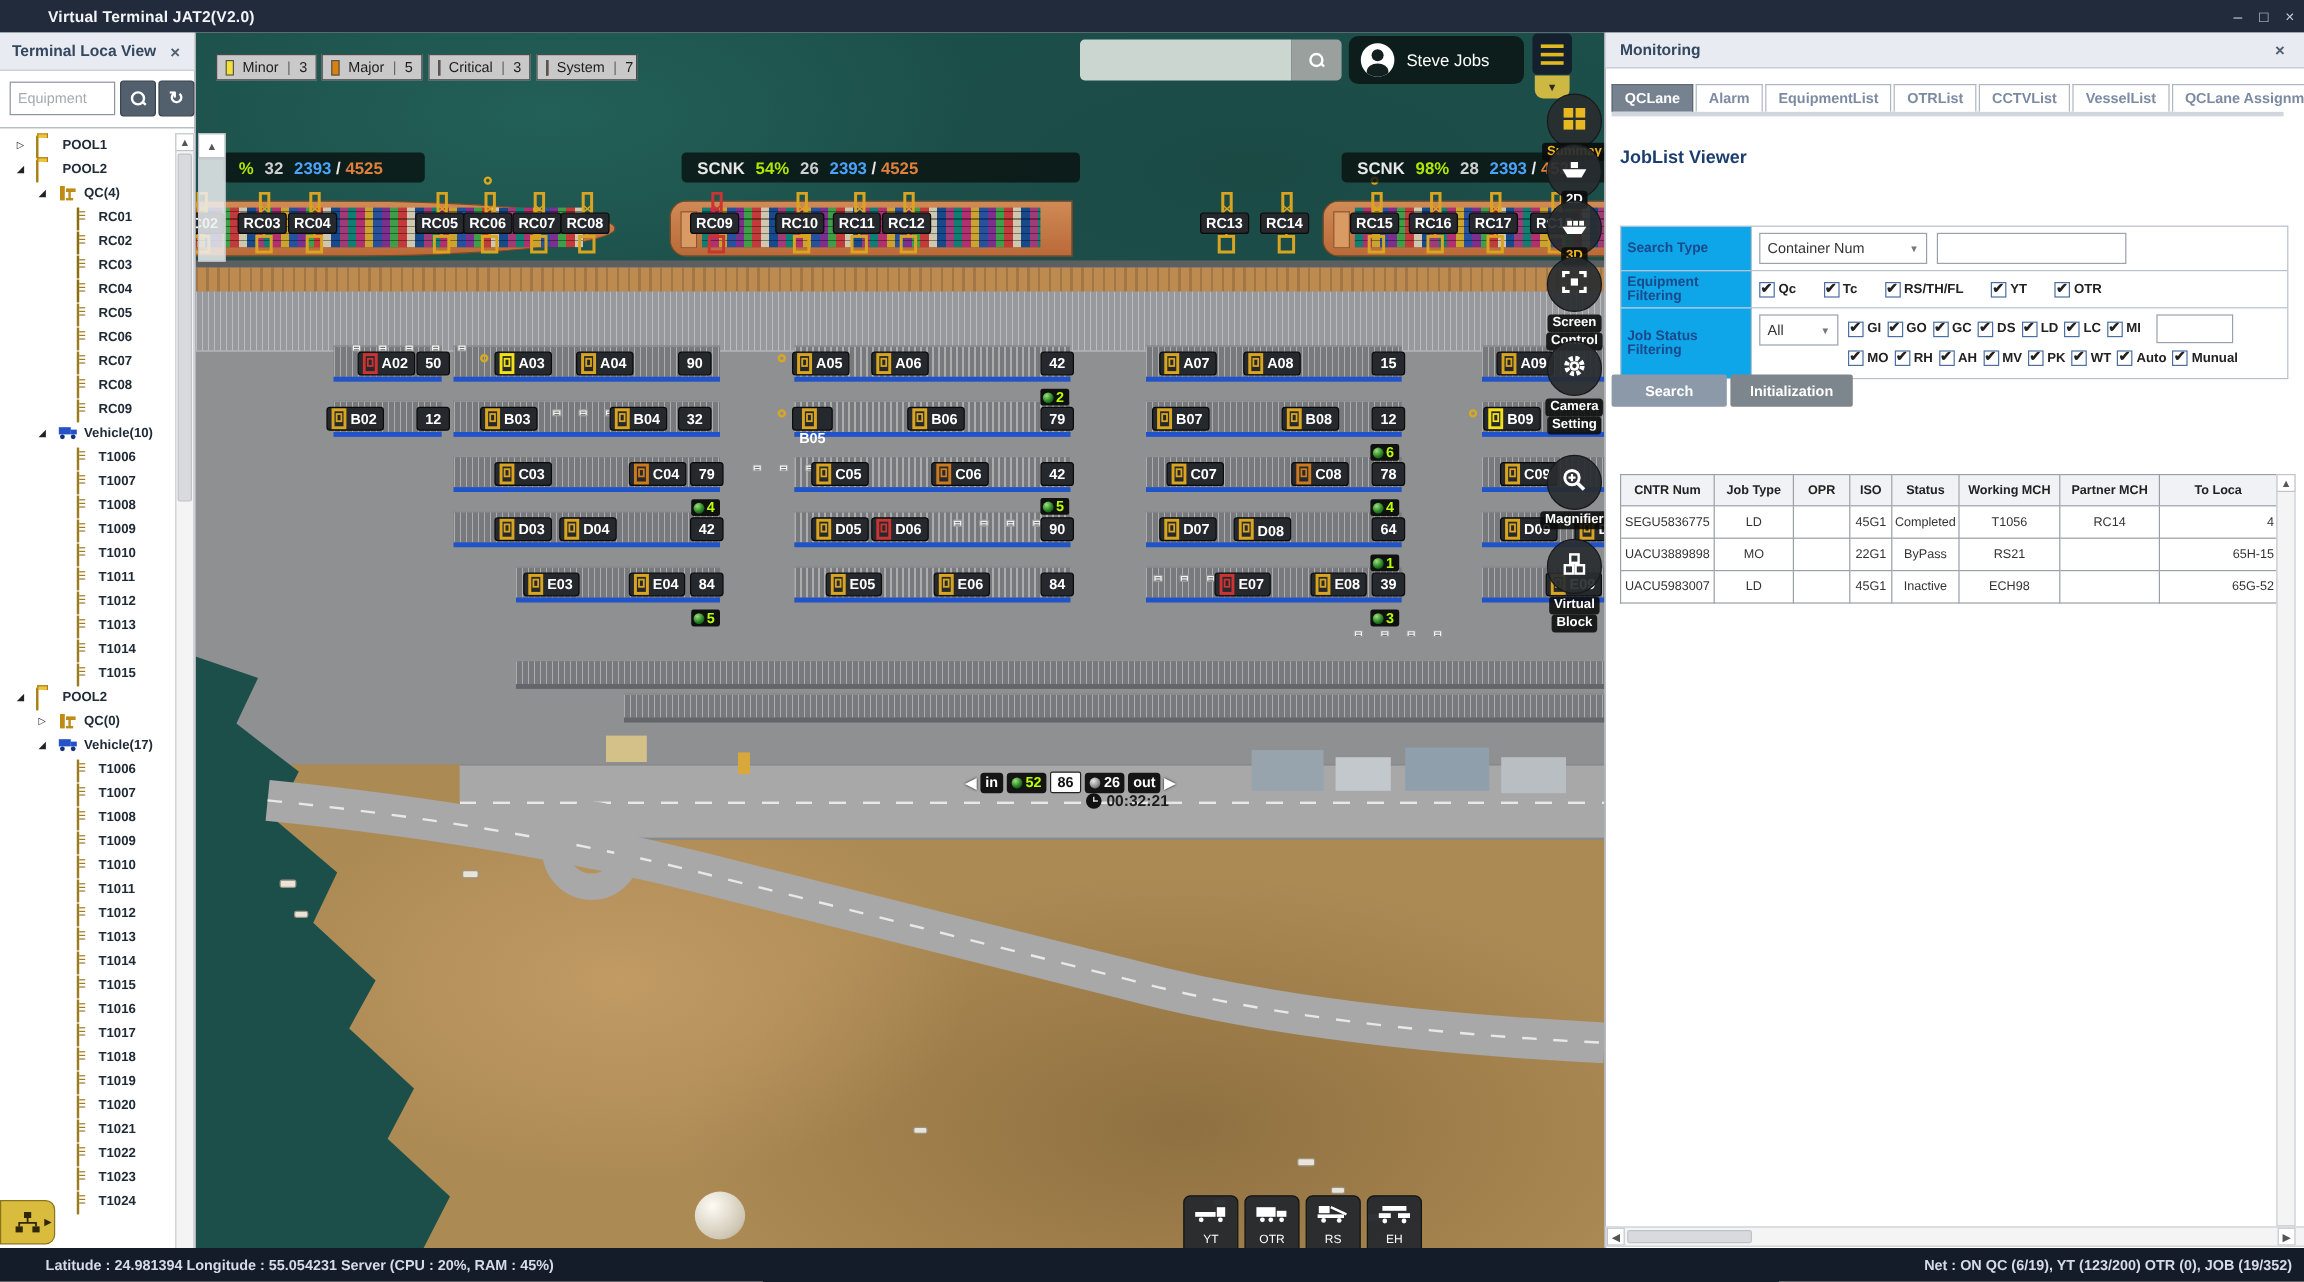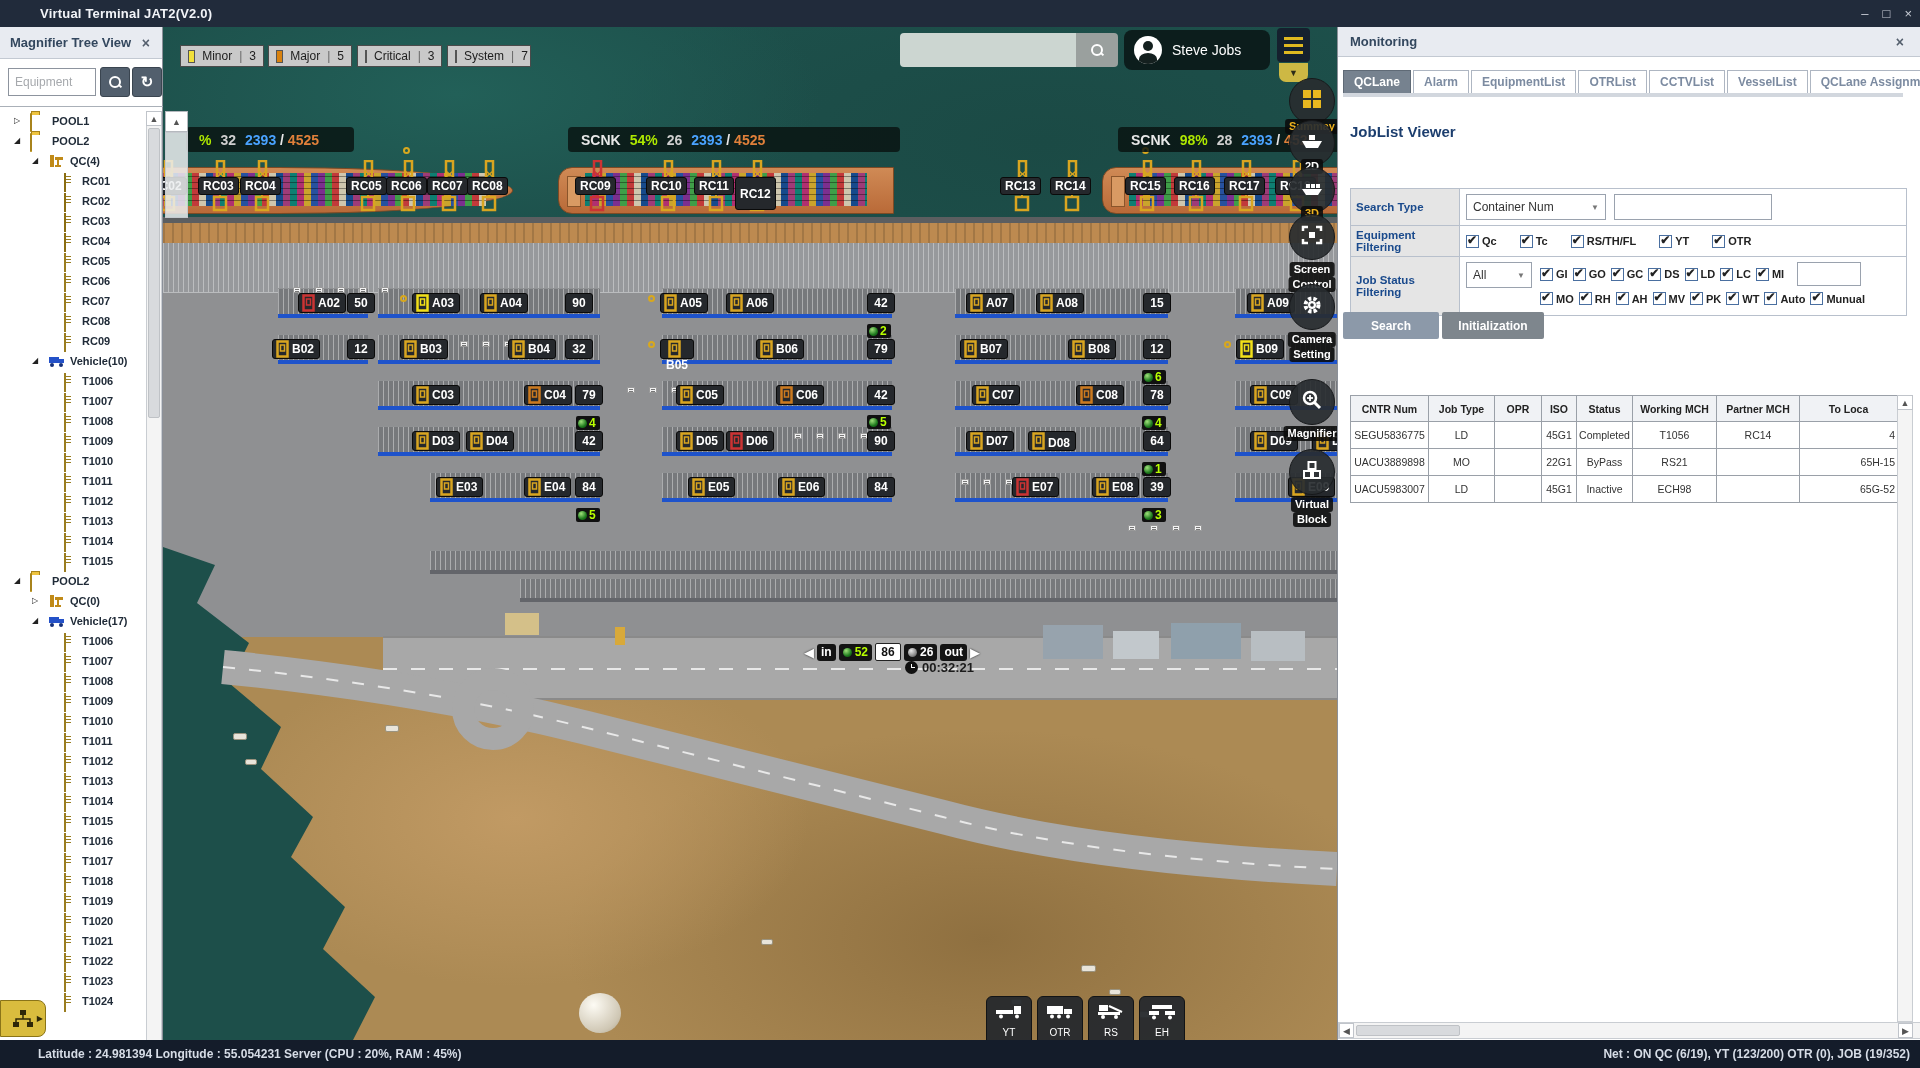--- a/index.html
+++ b/index.html
@@ -114,21 +114,21 @@
   #monhdr{height:30px;background:#e8ebf1;border-bottom:1px solid #c3c9d2;position:relative;display:flex;align-items:center}
   #monhdr .t{font-size:13px;font-weight:bold;color:#33475e;margin-left:12px}
   #monhdr .x{position:absolute;right:16px;color:#55606e;font-weight:bold;font-size:14px;cursor:pointer}
   #tabs{position:absolute;left:5px;top:43px;width:560px;height:27px;display:flex;border-bottom:4px solid #d2d7de}
   .tab{border:1px solid #aeb6c2;border-bottom:none;background:#fff;color:#7c8ba1;font-size:12px;font-weight:bold;display:flex;align-items:center;padding:0 10px;margin-right:2px;cursor:pointer;white-space:nowrap}
   .tab.active{background:#76828f;color:#fff;border-color:#5f6a76}
   #viewertitle{position:absolute;left:12px;top:96px;font-size:15px;font-weight:bold;color:#1c3e6e}
   #filters{position:absolute;left:12px;top:161px;width:557px;border:1px solid #b8c0cc}
   .frow{display:flex;border-bottom:1px solid #b8c0cc}
   .frow:last-child{border-bottom:none}
-  .fl{width:109px;background:#e5e5e5;border-right:1px solid #b8c0cc;display:flex;align-items:center;padding:0 5px;font-size:11.5px;font-weight:bold;color:#1a4a8c}
+  .fl{width:109px;background:#0ea5e9;border-right:1px solid #b8c0cc;display:flex;align-items:center;padding:0 5px;font-size:11.5px;font-weight:bold;color:#1a4a8c}
   .fv{flex:1;display:flex;align-items:center;padding:4px 6px;gap:8px;flex-wrap:wrap}
   .select{height:26px;border:1px solid #9aa2ae;background:#fff;display:flex;align-items:center;font-size:12px;color:#333;padding:0 6px;position:relative;cursor:pointer}
   .select .car{position:absolute;right:6px;color:#777;font-size:8px}
   .tinput{height:26px;border:1px solid #9aa2ae;background:#fff}
   .ckitem{display:flex;align-items:center;gap:3px;font-size:11px;font-weight:bold;color:#222;cursor:pointer}
   .ck{width:13px;height:13px;border:1px solid #4a6fa0;background:#fff;position:relative}
   .ck::before{content:"✔";position:absolute;left:0px;top:-3px;font-size:12px;color:#222}
   .btn1{position:absolute;height:27px;border:none;border-radius:2px;color:#fff;font-size:12px;font-weight:bold;cursor:pointer}
   #jobtable{position:absolute;left:12px;top:368px;width:547px;border-collapse:collapse;font-size:10.5px;table-layout:fixed}
   #jobtable th{border:1px solid #9aa0a8;background:#f0f2f5;font-weight:bold;color:#222;height:26px;overflow:hidden;white-space:nowrap}
@@ -266,21 +266,21 @@
             <rect x="2" y="37" width="12" height="13" fill="none" stroke="#d9a520" stroke-width="2.5"></rect>
             <line x1="8" y1="32" x2="8" y2="37" stroke="#d9a520" stroke-width="2"></line>
           </svg><div class="chip" style="left: -14px; top: 17px; height: 18px; font-size: 12px; padding: 0px 4px;">RC11</div></div>
         <div class="qcrane" style="left: 586px; top: 133px;"><svg width="16" height="52" viewBox="0 0 16 52">
             <rect x="5" y="1" width="7" height="31" fill="none" stroke="#d9a520" stroke-width="2.5"></rect>
             <line x1="5" y1="11" x2="12" y2="17" stroke="#d9a520" stroke-width="1.2"></line>
             <line x1="12" y1="11" x2="5" y2="17" stroke="#d9a520" stroke-width="1.2"></line>
             <line x1="5" y1="22" x2="12" y2="27" stroke="#d9a520" stroke-width="1.2"></line>
             <rect x="2" y="37" width="12" height="13" fill="none" stroke="#d9a520" stroke-width="2.5"></rect>
             <line x1="8" y1="32" x2="8" y2="37" stroke="#d9a520" stroke-width="2"></line>
-          </svg><div class="chip" style="left: -14px; top: 17px; height: 33px; font-size: 12px; padding: 0px 4px;">RC12</div></div>
+          </svg><div class="chip" style="left: -14px; top: 17px; height: 18px; font-size: 12px; padding: 0px 4px;">RC12</div></div>
         <div class="qcrane" style="left: 851px; top: 133px;"><svg width="16" height="52" viewBox="0 0 16 52">
             <rect x="5" y="1" width="7" height="31" fill="none" stroke="#d9a520" stroke-width="2.5"></rect>
             <line x1="5" y1="11" x2="12" y2="17" stroke="#d9a520" stroke-width="1.2"></line>
             <line x1="12" y1="11" x2="5" y2="17" stroke="#d9a520" stroke-width="1.2"></line>
             <line x1="5" y1="22" x2="12" y2="27" stroke="#d9a520" stroke-width="1.2"></line>
             <rect x="2" y="37" width="12" height="13" fill="none" stroke="#d9a520" stroke-width="2.5"></rect>
             <line x1="8" y1="32" x2="8" y2="37" stroke="#d9a520" stroke-width="2"></line>
           </svg><div class="chip" style="left: -14px; top: 17px; height: 18px; font-size: 12px; padding: 0px 4px;">RC13</div></div>
         <div class="qcrane" style="left: 901px; top: 133px;"><svg width="16" height="52" viewBox="0 0 16 52">
             <rect x="5" y="1" width="7" height="31" fill="none" stroke="#d9a520" stroke-width="2.5"></rect>
@@ -965,21 +965,21 @@
     <div class="boat" style="left:222px;top:698px;width:14px;height:7px"></div>
     <div class="boat" style="left:918px;top:938px;width:15px;height:7px"></div>
     <div class="boat" style="left:946px;top:962px;width:12px;height:6px"></div>
     <div class="boat" style="left:976px;top:984px;width:14px;height:7px"></div>
     <div class="boat" style="left:848px;top:972px;width:11px;height:6px"></div>
     <div class="boat" style="left:598px;top:912px;width:12px;height:6px"></div>
   </div>
 
   <div id="treepanel">
     <div id="treehdr">
-      <span class="t">Magnifier Tree View</span>
+      <span class="t">Terminal Loca View</span>
       <span class="x">×</span>
     </div>
     <div id="treesearch">
       <input placeholder="Equipment" style="">
       <div class="sqbtn" style="left:100px">
           <span class="magw"></span>
         </div>
       <div class="sqbtn" style="left:132px;color:#fff;font-size:15px;font-weight:bold">↻</div>
     </div>
     <div id="treediv"></div>

